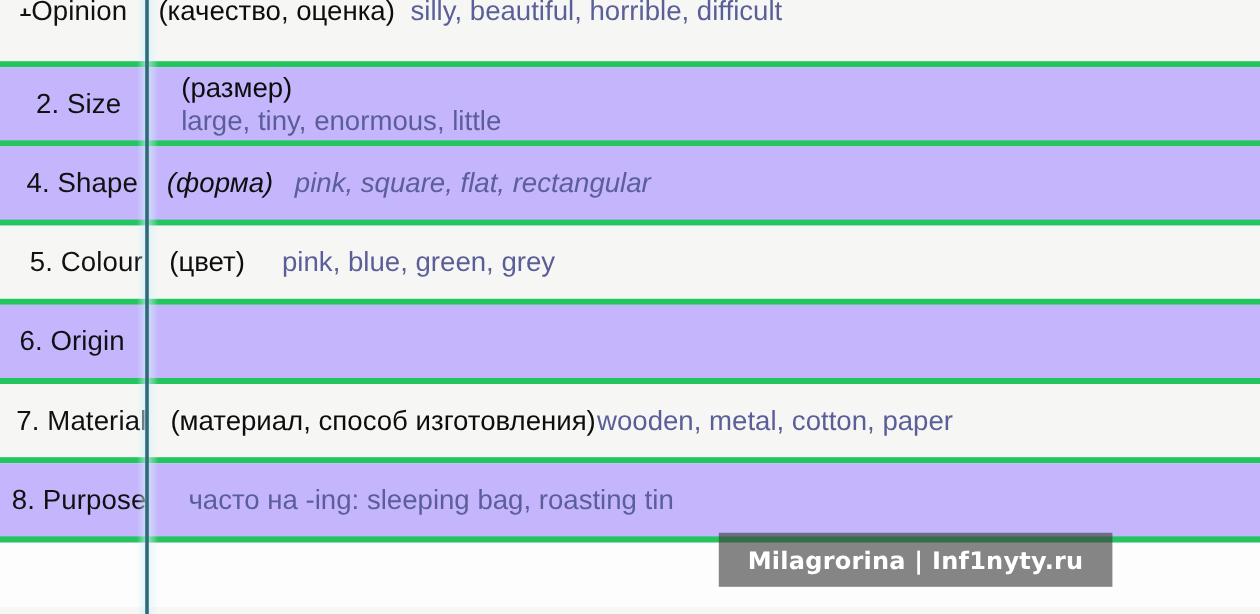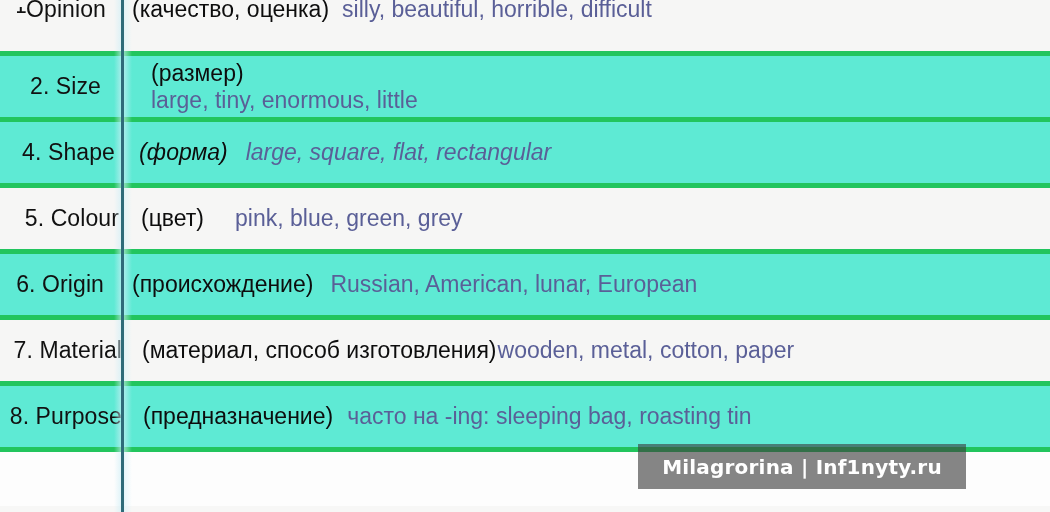--- a/index.html
+++ b/index.html
@@ -27,21 +27,21 @@
   }
   .row {
     position: relative;
     width: 1050px;
     height: 66px;
     box-sizing: border-box;
     display: flex;
     align-items: center;
     border-bottom: 5px solid #22c55e;
   }
-  .row.shade-a { background: #5eead4; }
+  .row.shade-a { background: #c4b5fd; }
   .row.shade-b { background: #f6f6f5; }
 
   
   .row.clipped {
     height: 56px;
     align-items: flex-start;
   }
   .row.clipped .cat,
   .row.clipped .ru,
   .row.clipped .en {
@@ -154,21 +154,21 @@
 
   .r7 .body-text { padding-left: 14px; }
   .r7 .en { margin-left: 1px; }
 
   .r8 .body-text { padding-left: 15px; }
   .r8 .en { margin-left: 14px; }
 
   
   #watermark {
     position: absolute;
-    left: 638px;
+    left: 599px;
     top: 444px;
     width: 328px;
     height: 45px;
     background: rgba(60, 60, 60, 0.62);
     display: flex;
     align-items: center;
     justify-content: center;
     pointer-events: none;
   }
   #watermark-text {
@@ -213,52 +213,47 @@
         <span class="ru">(размер)</span>
         <span class="en">large, tiny, enormous, little</span>
       </div>
     </div>
 
 
     <div class="row shade-a r4">
       <div class="cat c4">4. Shape</div>
       <div class="body-text">
         <span class="ru">(форма)</span>
-        <span class="en">large, square, flat, rectangular</span>
+        <span class="en">pink, square, flat, rectangular</span>
       </div>
     </div>
 
     <div class="row shade-b r5">
       <div class="cat c5">5. Colour</div>
       <div class="body-text">
         <span class="ru">(цвет)</span>
         <span class="en">pink, blue, green, grey</span>
       </div>
     </div>
 
     <div class="row shade-a r6">
       <div class="cat c6">6. Origin</div>
-      <div class="body-text">
-        <span class="ru">(происхождение)</span>
-        <span class="en">Russian, American, lunar, European</span>
-      </div>
     </div>
 
     <div class="row shade-b r7">
       <div class="cat c7">7. Material</div>
       <div class="body-text">
         <span class="ru">(материал, способ изготовления)</span>
         <span class="en">wooden, metal, cotton, paper</span>
       </div>
     </div>
 
     <div class="row shade-a r8">
       <div class="cat c8">8. Purpose</div>
       <div class="body-text">
-        <span class="ru">(предназначение)</span>
         <span class="en">часто на -ing: sleeping bag, roasting tin</span>
       </div>
     </div>
 
   </div>
 
   <div id="bottom-strip"></div>
 
   <div id="divider-glow"></div>
   <div id="divider-line"></div>

